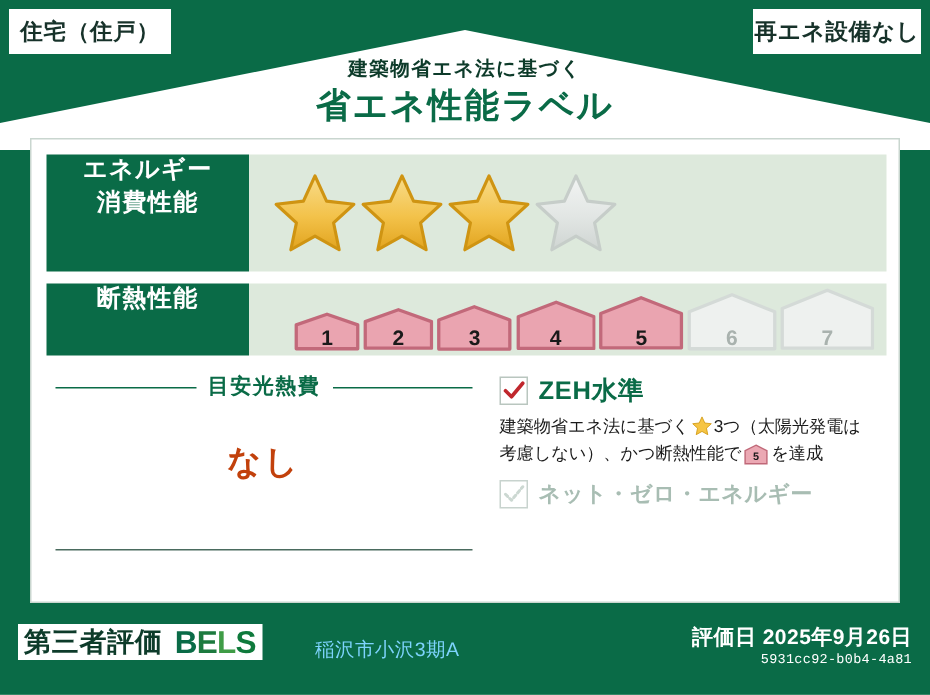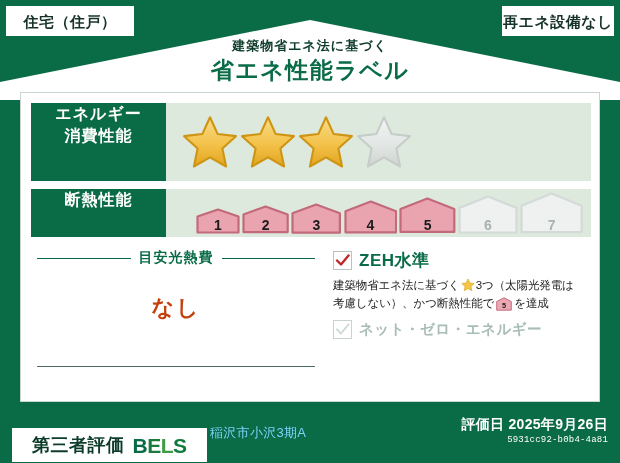--- a/index.html
+++ b/index.html
@@ -29,21 +29,21 @@
     background: #ffffff;
     color: #17322a;
     font-weight: bold;
     font-size: 15px;
     letter-spacing: 0.5px;
     display: flex;
     align-items: center;
     justify-content: center;
     line-height: 1;
   }
-  .tag-left  { left: 6px;  top: 6px;  width: 128px; height: 30px; }
+  .tag-left  { left: 6px;  top: 6px;  width: 108px; height: 30px; }
   .tag-right { right: 6px; top: 6px;  width: 112px; height: 30px; }
 
   
   .title-wrap {
     position: absolute;
     left: 0; top: 38px;
     width: 620px;
     text-align: center;
     z-index: 3;
   }
@@ -223,26 +223,26 @@
   }
 
   
   .footer {
     position: absolute;
     left: 0; bottom: 0;
     width: 620px; height: 55px;
   }
   .bels-box {
     position: absolute;
-    left: 12px; top: 20px;
-    height: 34px;
+    left: 12px; top: 8px;
+    height: 24px;
     background: #ffffff;
     display: flex;
     align-items: center;
-    padding: 0 20px;
+    padding: 0 4px;
     gap: 8px;
   }
   .bels-jp {
     font-size: 18px;
     font-weight: bold;
     color: #0d3b2a;
     letter-spacing: 0.5px;
     line-height: 1;
   }
   .bels-logo {

